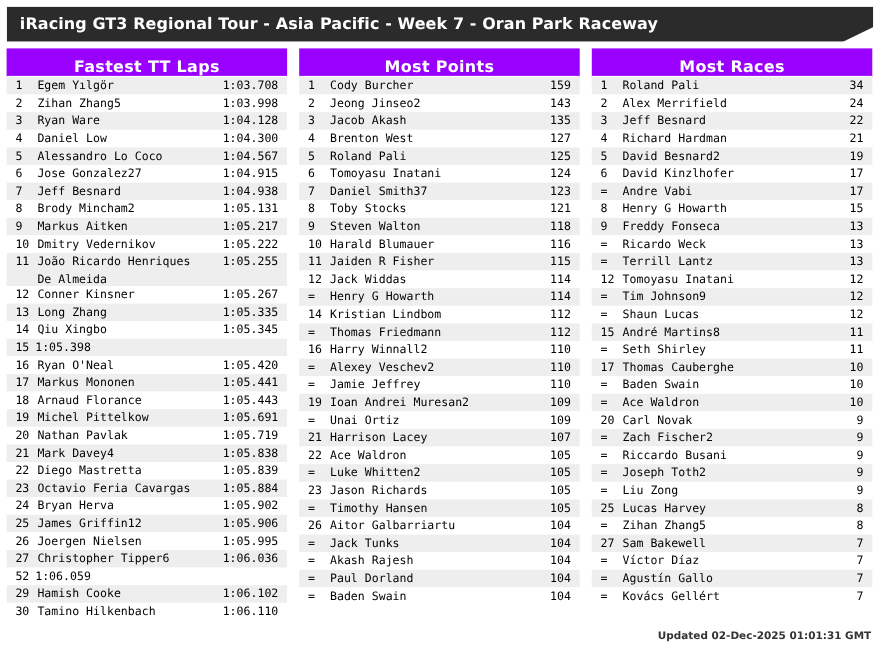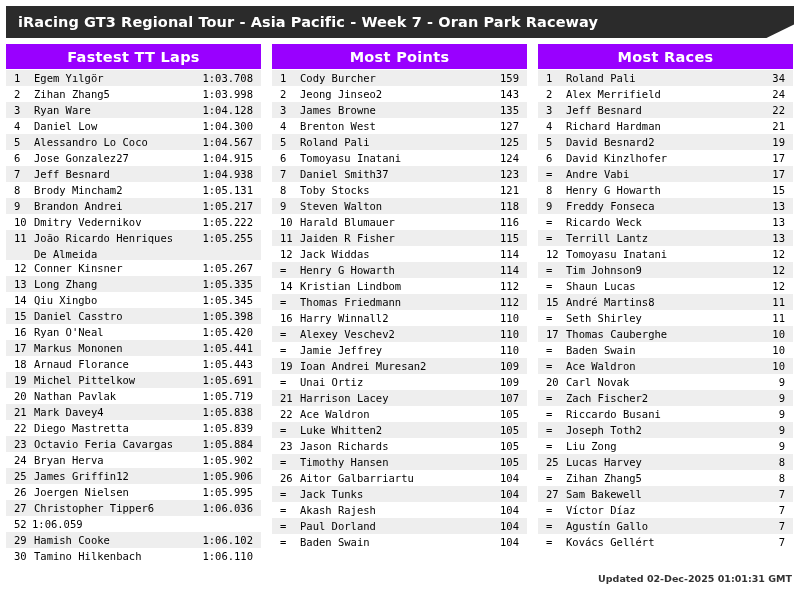--- a/index.html
+++ b/index.html
@@ -47,21 +47,21 @@
     top: 44px; left: 6px;
     width: 788px;
     display: flex;
     gap: 11px;
   }
   .col { width: 255px; }
 
   .col-header {
     height: 26px;
     background: #9900ff;
-    display: flex; align-items: center; justify-content: center;
+    display: flex; align-items: flex-end; justify-content: center;
     border-bottom: 1px solid #ffffff;
   }
   .col-header span {
     color: #ffffff;
     font-family: "DejaVu Sans", sans-serif;
     font-size: 14.5px;
     font-weight: bold;
     letter-spacing: 0.3px;
   }
 
@@ -163,21 +163,21 @@
             <div class="cell-name">Jeff Besnard</div>
             <div class="cell-val">1:04.938</div>
           </div>
           <div class="row even">
             <div class="cell-pos">8</div>
             <div class="cell-name">Brody Mincham2</div>
             <div class="cell-val">1:05.131</div>
           </div>
           <div class="row odd">
             <div class="cell-pos">9</div>
-            <div class="cell-name">Brandon Andrei</div>
+            <div class="cell-name">Markus Aitken</div>
             <div class="cell-val">1:05.217</div>
           </div>
           <div class="row even">
             <div class="cell-pos">10</div>
             <div class="cell-name">Dmitry Vedernikov</div>
             <div class="cell-val">1:05.222</div>
           </div>
           <div class="row odd tall">
             <div class="cell-pos">11</div>
             <div class="cell-name">João Ricardo Henriques
@@ -194,21 +194,20 @@
             <div class="cell-name">Long Zhang</div>
             <div class="cell-val">1:05.335</div>
           </div>
           <div class="row even">
             <div class="cell-pos">14</div>
             <div class="cell-name">Qiu Xingbo</div>
             <div class="cell-val">1:05.345</div>
           </div>
           <div class="row odd">
             <div class="cell-pos">15</div>
-            <div class="cell-name">Daniel Casstro</div>
             <div class="cell-val">1:05.398</div>
           </div>
           <div class="row even">
             <div class="cell-pos">16</div>
             <div class="cell-name">Ryan O'Neal</div>
             <div class="cell-val">1:05.420</div>
           </div>
           <div class="row odd">
             <div class="cell-pos">17</div>
             <div class="cell-name">Markus Mononen</div>
@@ -291,21 +290,21 @@
             <div class="cell-name">Cody Burcher</div>
             <div class="cell-val">159</div>
           </div>
           <div class="row even">
             <div class="cell-pos">2</div>
             <div class="cell-name">Jeong Jinseo2</div>
             <div class="cell-val">143</div>
           </div>
           <div class="row odd">
             <div class="cell-pos">3</div>
-            <div class="cell-name">James Browne</div>
+            <div class="cell-name">Jacob Akash</div>
             <div class="cell-val">135</div>
           </div>
           <div class="row even">
             <div class="cell-pos">4</div>
             <div class="cell-name">Brenton West</div>
             <div class="cell-val">127</div>
           </div>
           <div class="row odd">
             <div class="cell-pos">5</div>
             <div class="cell-name">Roland Pali</div>

